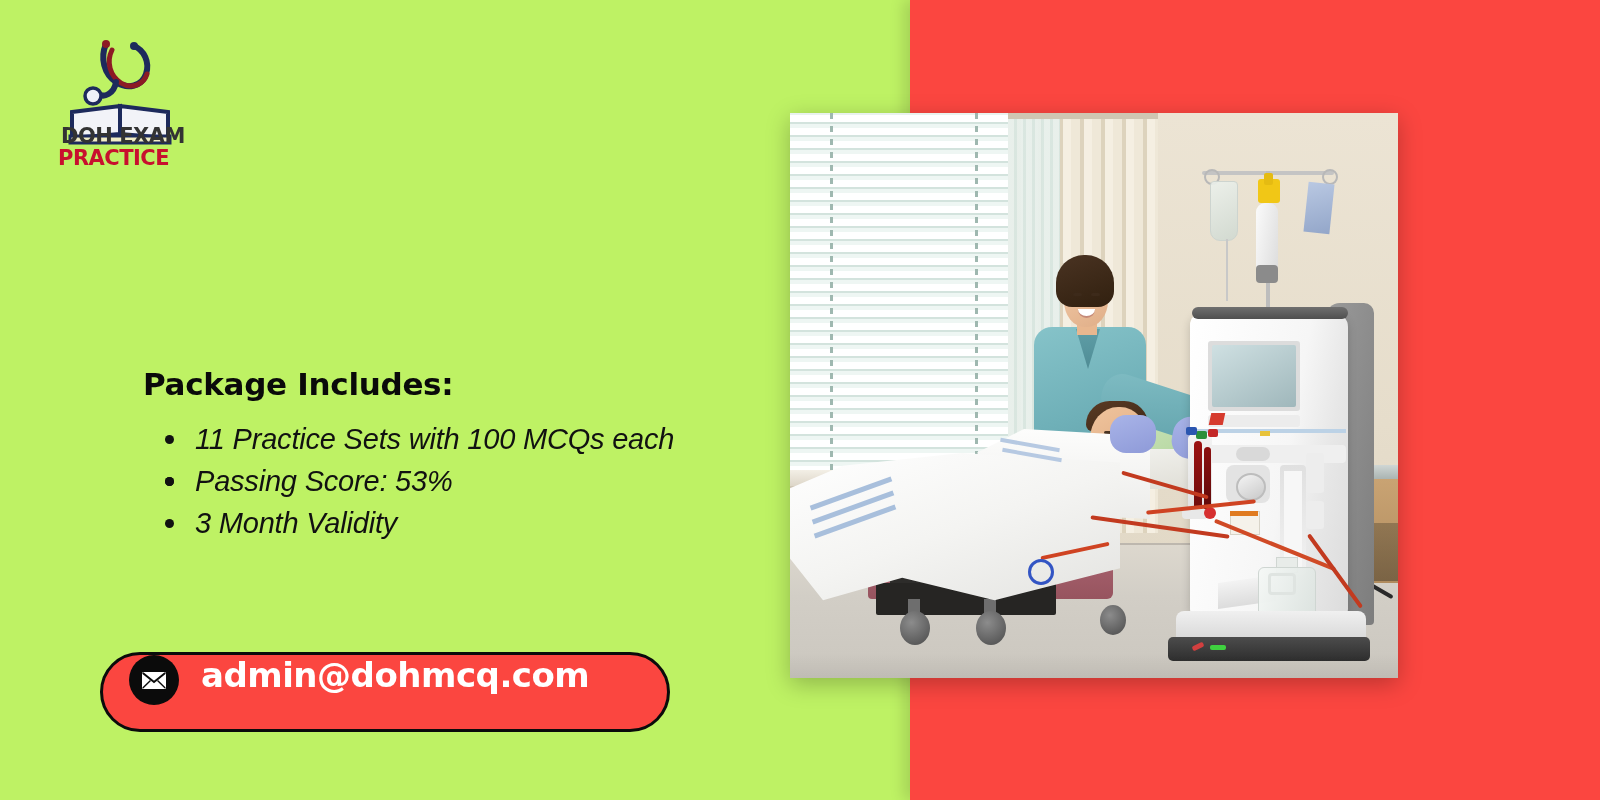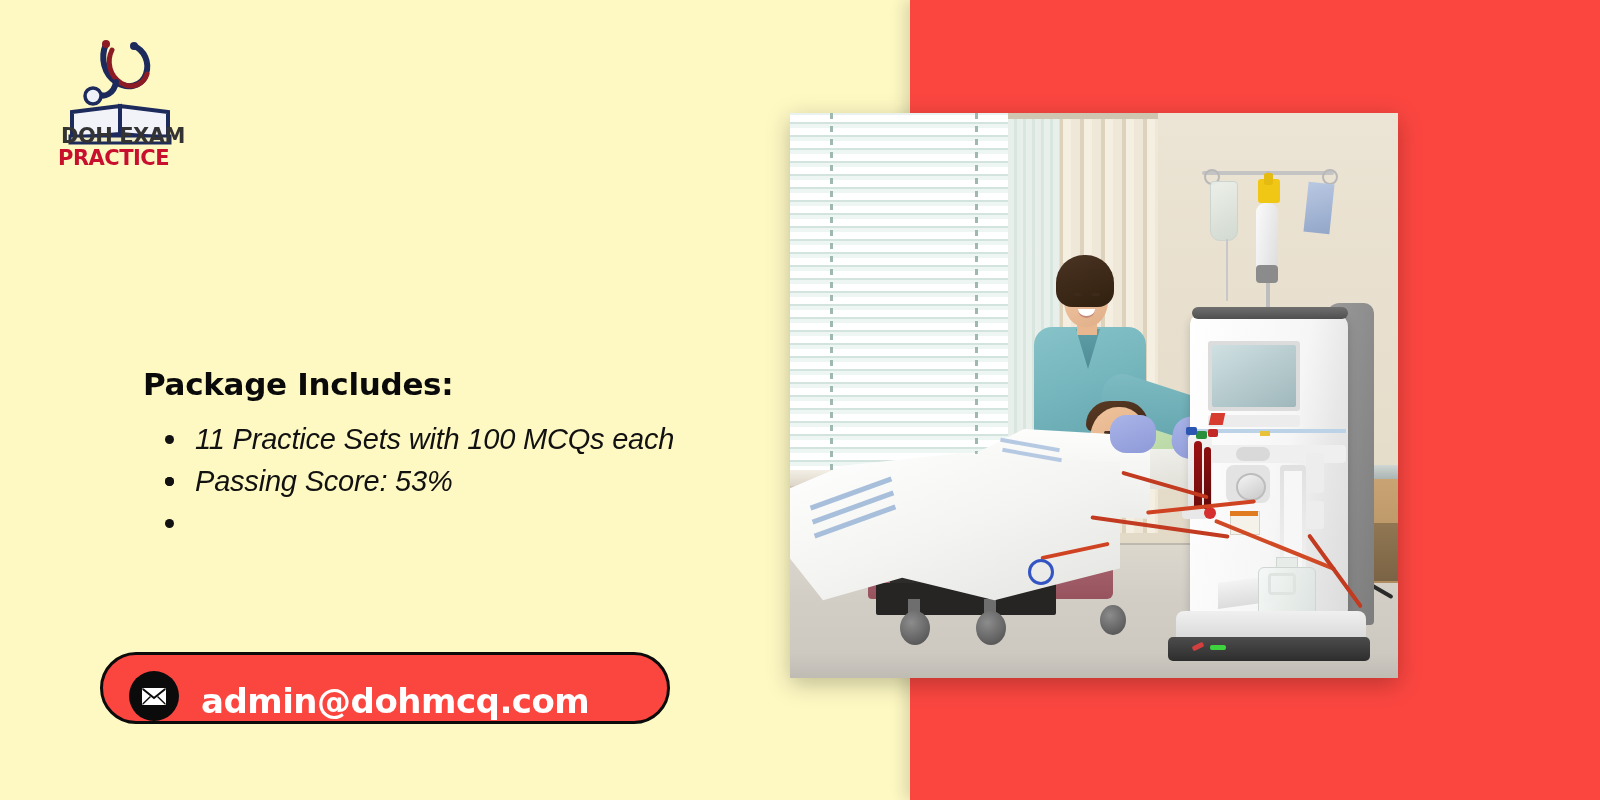--- a/index.html
+++ b/index.html
@@ -2,21 +2,21 @@
 <html><head>
 <meta charset="utf-8">
 <style>
   html,body{margin:0;padding:0;}
   body{
     width:1600px;height:800px;
     background:#ffffff;
     font-family:"Liberation Sans","DejaVu Sans",sans-serif;
     overflow:hidden;
   }
-  .banner{position:relative;width:1600px;height:800px;background:#fef9c3;overflow:hidden;}
+  .banner{position:relative;width:1600px;height:800px;background:#bef264;overflow:hidden;}
 
   
   .red-block{
     position:absolute;left:910px;top:0;width:690px;height:800px;
     background:#fb4640;
     box-shadow:-6px 0 14px rgba(0,0,0,.14);
   }
 
   
   .logo{position:absolute;left:60px;top:28px;width:125px;height:128px;}
@@ -53,23 +53,23 @@
     letter-spacing:-.2px;
   }
   .pkg li .dot{
     position:absolute;left:0;top:17px;
     width:9px;height:9px;border-radius:50%;background:#111;
   }
 
   
   .email-pill{
     position:absolute;left:100px;top:652px;
-    width:570px;height:72px;border-radius:46px;
+    width:570px;height:80px;border-radius:46px;
     background:#fb4640;border:3.5px solid #0b0b0b;
-    display:flex;align-items:flex-end;
+    display:flex;align-items:flex-start;
     box-sizing:border-box;padding-left:26px;
   }
   .mail-circle{
     width:50px;height:50px;border-radius:50%;
     background:#0b0b0b;flex:0 0 50px;
     display:flex;align-items:center;justify-content:center;
   }
   .mail-circle svg{display:block;}
   .email-text{
     margin-left:22px;color:#fff;font-size:34px;font-weight:bold;
@@ -346,20 +346,21 @@
       </li>
       <li>
         <span class="dot"></span>
       </li>
       <li>
         <span class="dot"></span>
         <span>Passing Score: 53%</span>
       </li>
       <li>
         <span class="dot"></span>
+        <span>3 Month Validity</span>
       </li>
     </ul>
   </div>
 
   <div class="email-pill">
     <span class="mail-circle">
       <svg width="26" height="19" viewBox="0 0 26 19" xmlns="http://www.w3.org/2000/svg">
         <rect x="1" y="1" width="24" height="17" rx="1.5" fill="#ffffff"></rect>
         <path d="M1.8 2 L13 11 L24.2 2" fill="none" stroke="#0b0b0b" stroke-width="2"></path>
         <path d="M1.8 17 L9.5 9.5 M24.2 17 L16.5 9.5" fill="none" stroke="#0b0b0b" stroke-width="1.4"></path>

